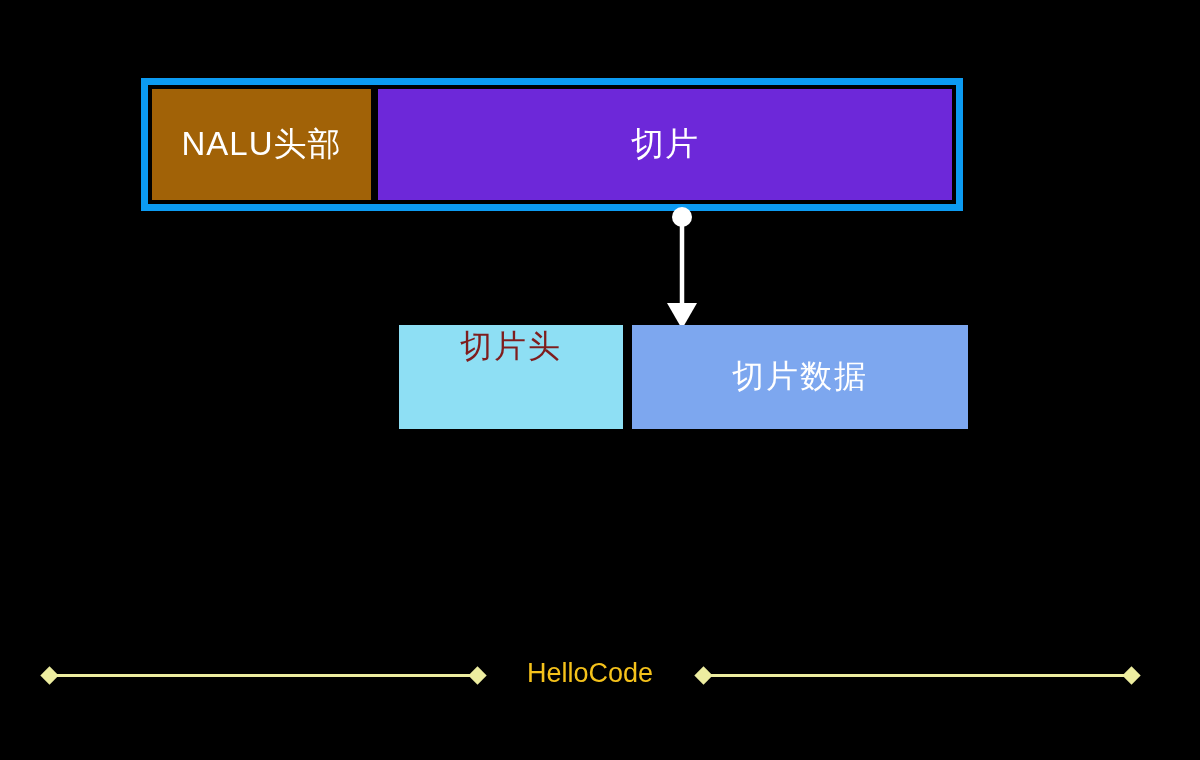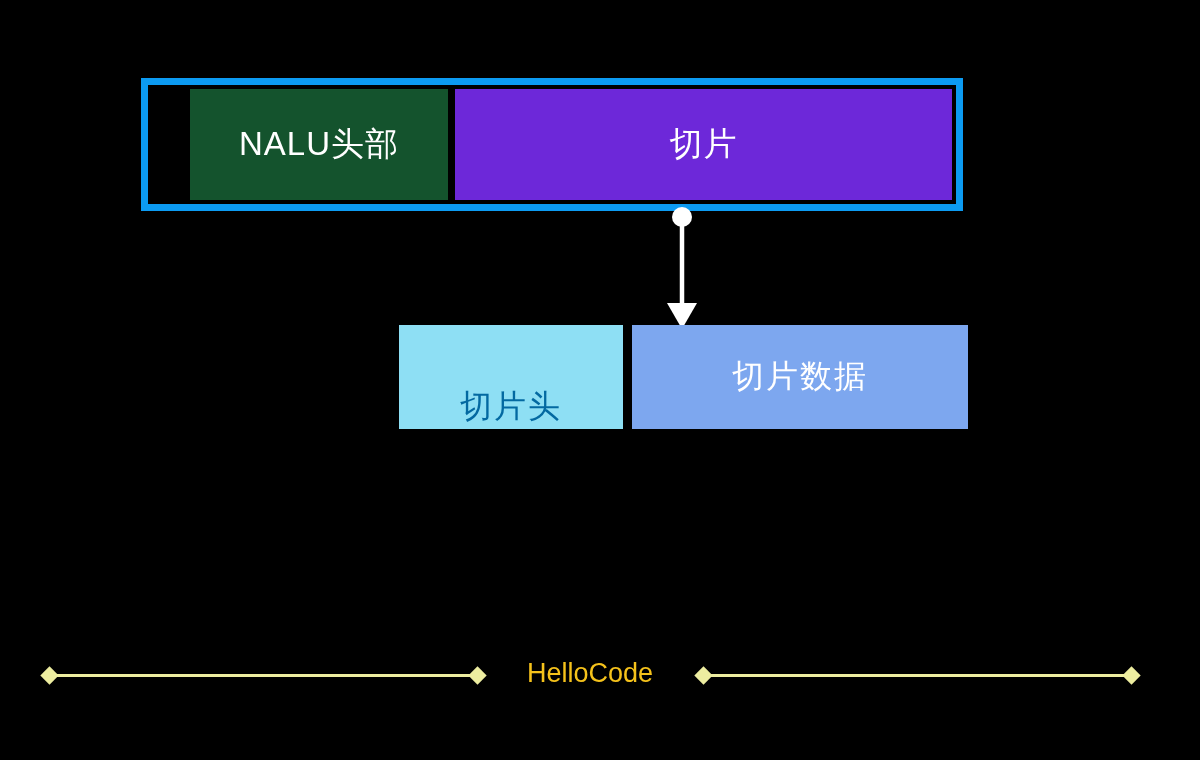--- a/index.html
+++ b/index.html
@@ -32,23 +32,22 @@
   }
   .cell {
     display: flex;
     align-items: center;
     justify-content: center;
     color: #FFFFFF;
     font-size: 33px;
     letter-spacing: 1px;
   }
   .cell-nalu-header {
-    width: 258px;
-    background: #14532d;
-    margin-left: 38px;
+    width: 219px;
+    background: #a16207;
   }
   .cell-slice {
     flex: 1;
     background: #6d28d9;
   }
 
   
   .arrow-layer {
     position: absolute;
     left: 0;
@@ -60,23 +59,23 @@
 
   
   .box-slice-header {
     position: absolute;
     left: 399px;
     top: 325px;
     width: 224px;
     height: 104px;
     background: #8EDFF4;
     display: flex;
-    align-items: flex-end;
+    align-items: flex-start;
     justify-content: center;
-    color: #0369a1;
+    color: #7f1d1d;
     font-size: 32px;
     letter-spacing: 2px;
   }
   .box-slice-data {
     position: absolute;
     left: 632px;
     top: 325px;
     width: 336px;
     height: 104px;
     background: #7DA7EF;

